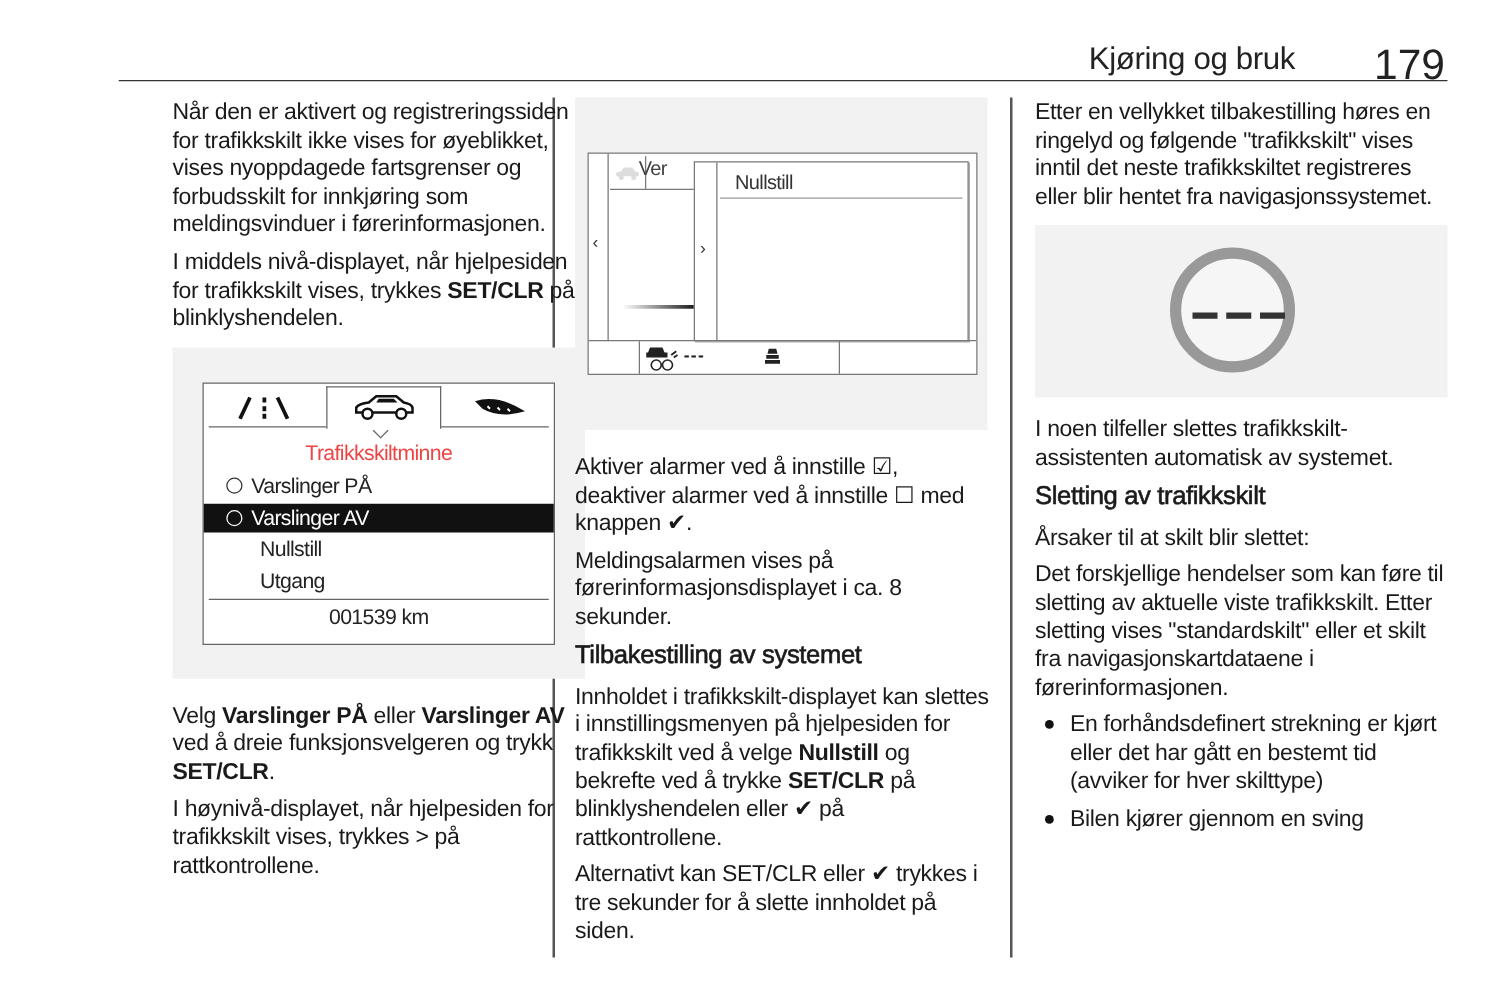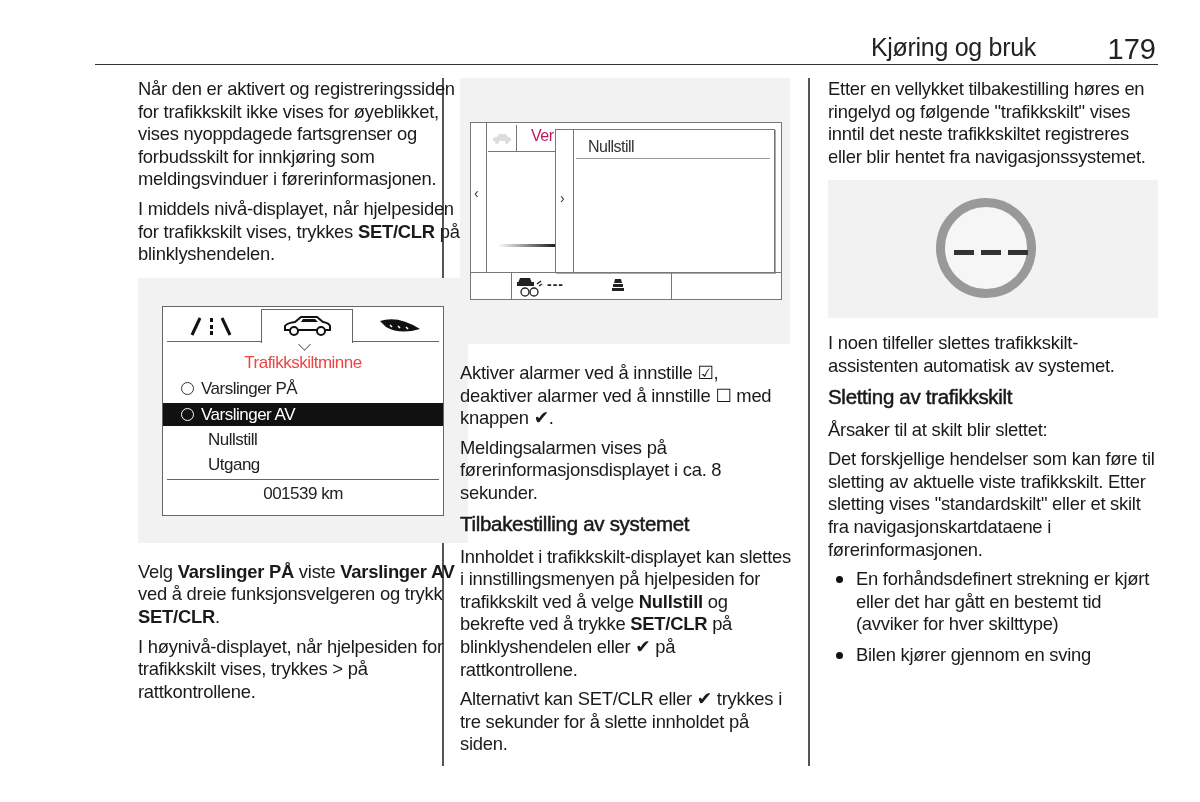--- a/index.html
+++ b/index.html
@@ -3,21 +3,21 @@
 <meta charset="utf-8">
 <style>
   html, body { margin: 0; padding: 0; background: #ffffff; }
   body {
     width: 1200px; height: 802px; position: relative; overflow: hidden;
     font-family: "Liberation Sans", "DejaVu Sans", sans-serif;
     color: #1a1a1a;
   }
   .header { position: absolute; left: 95px; top: 30px; width: 1063px; height: 34px; border-bottom: 1.5px solid #333; }
   .header-title { position: absolute; right: 122px; top: 3px; font-size: 25px; letter-spacing: -0.3px; color: #222; }
-  .header-page { position: absolute; right: 2px; top: 3px; font-size: 29px; color: #222; }
+  .header-page { position: absolute; right: 2px; top: 3px; font-size: 34px; color: #222; }
 
   .col { position: absolute; top: 78px; }
   .col1 { left: 94px; width: 332px; margin-left: 44px; }
   .col2 { left: 460px; width: 332px; }
   .col3 { left: 828px; width: 332px; }
 
   .vrule { position: absolute; top: 78px; width: 1.5px; height: 688px; background: #555; }
   .vrule.r1 { left: 442px; }
   .vrule.r2 { left: 808px; }
 
@@ -45,21 +45,21 @@
   .mi1 { top: 70px; } .mi2 { top: 96px; } .mi3 { top: 121px; } .mi4 { top: 146px; }
   .odo-line { position:absolute; left: 4px; right: 4px; top: 172px; border-top: 1.5px solid #666; }
   .odo { position: absolute; left: 0; right: 0; top: 177px; text-align: center; font-size: 17px; letter-spacing: -0.5px; color: #222; }
 
   
   .fig2 { width: 330px; height: 266px; margin: 0 0 18px 0; }
   .disp2 { position:absolute; left: 10px; top: 44px; width: 310px; height: 176px; background: #fff; border: 1.5px solid #777; }
   .d2-leftbar { position:absolute; left: 0; top: 0; width: 15px; height: 150px; border-right: 1.5px solid #777; }
   .d2-lchev { position:absolute; left: 3px; top: 62px; font-size: 14px; color:#333; }
   .d2-tab-icon { position:absolute; left: 17px; top: 2px; width: 28px; height: 26px; border-right:1.5px solid #777; display:flex; align-items:center; justify-content:center; }
-  .d2-tab-ver { position:absolute; left: 60px; top: 4px; font-size: 16px; color:#be185d; letter-spacing:-0.5px; }
+  .d2-tab-ver { position:absolute; left: 40px; top: 4px; font-size: 16px; color:#404040; letter-spacing:-0.5px; }
   .d2-tab-line { position:absolute; left: 17px; top: 28px; width: 70px; border-top: 1.5px solid #777; }
   .d2-grad { position:absolute; left: 27px; top: 121px; width: 60px; height: 3px; background: linear-gradient(to right, #fff, #111); }
   .d2-popup { position:absolute; left: 84px; top: 6px; width: 218px; height: 142px; background:#fff; border: 1.5px solid #777; box-shadow: 1px 1px 0 #aaa; }
   .d2-popup-side { position:absolute; left: 0; top: 0; width: 17px; height: 100%; border-right: 1.5px solid #777; }
   .d2-rchev { position:absolute; left: 4px; top: 60px; font-size: 14px; color:#333; }
   .d2-popup-title { position:absolute; left: 32px; top: 8px; font-size: 16px; color:#333; letter-spacing:-0.5px; }
   .d2-popup-line { position:absolute; left: 20px; right: 4px; top: 28px; border-top: 1.5px solid #999; }
   .d2-check-row { position:absolute; left: 21px; right: 4px; top: 31px; height: 22px; border: 1.5px solid #888; font-size: 16px; color:#333; line-height: 22px; letter-spacing: -0.5px; }
   .d2-check-row .cb { display:inline-block; margin: 0 3px 0 6px; font-size: 14px; }
   .d2-bottom { position:absolute; left: 0; right: 0; bottom: 0; height: 26px; border-top: 1.5px solid #777; }
@@ -124,21 +124,21 @@
       <div class="menu-title">Trafikkskiltminne</div>
       <div class="menu-item mi1"><span class="radio"></span><span>Varslinger PÅ</span></div>
       <div class="menu-item mi2 selected"><span class="radio"></span><span>Varslinger AV</span></div>
       <div class="menu-item mi3"><span class="indent"></span><span>Nullstill</span></div>
       <div class="menu-item mi4"><span class="indent"></span><span>Utgang</span></div>
       <div class="odo-line"></div>
       <div class="odo">001539 km</div>
     </div>
   </div>
 
-  <p><span>Velg </span><b>Varslinger PÅ</b><span> viste </span><b>Varslinger AV</b><span> ved å dreie funksjonsvelgeren og trykk </span><b>SET/CLR</b><span>.</span></p>
+  <p><span>Velg </span><b>Varslinger PÅ</b><span> eller </span><b>Varslinger AV</b><span> ved å dreie funksjonsvelgeren og trykk </span><b>SET/CLR</b><span>.</span></p>
   <p>I høynivå-displayet, når hjelpesiden for trafikkskilt vises, trykkes &gt; på rattkontrollene.</p>
 </div>
 
 <div class="col col2">
   <div class="figure fig2">
     <div class="disp2">
       <div class="d2-leftbar">
         <span class="d2-lchev">‹</span>
       </div>
       <div class="d2-tab-icon">

